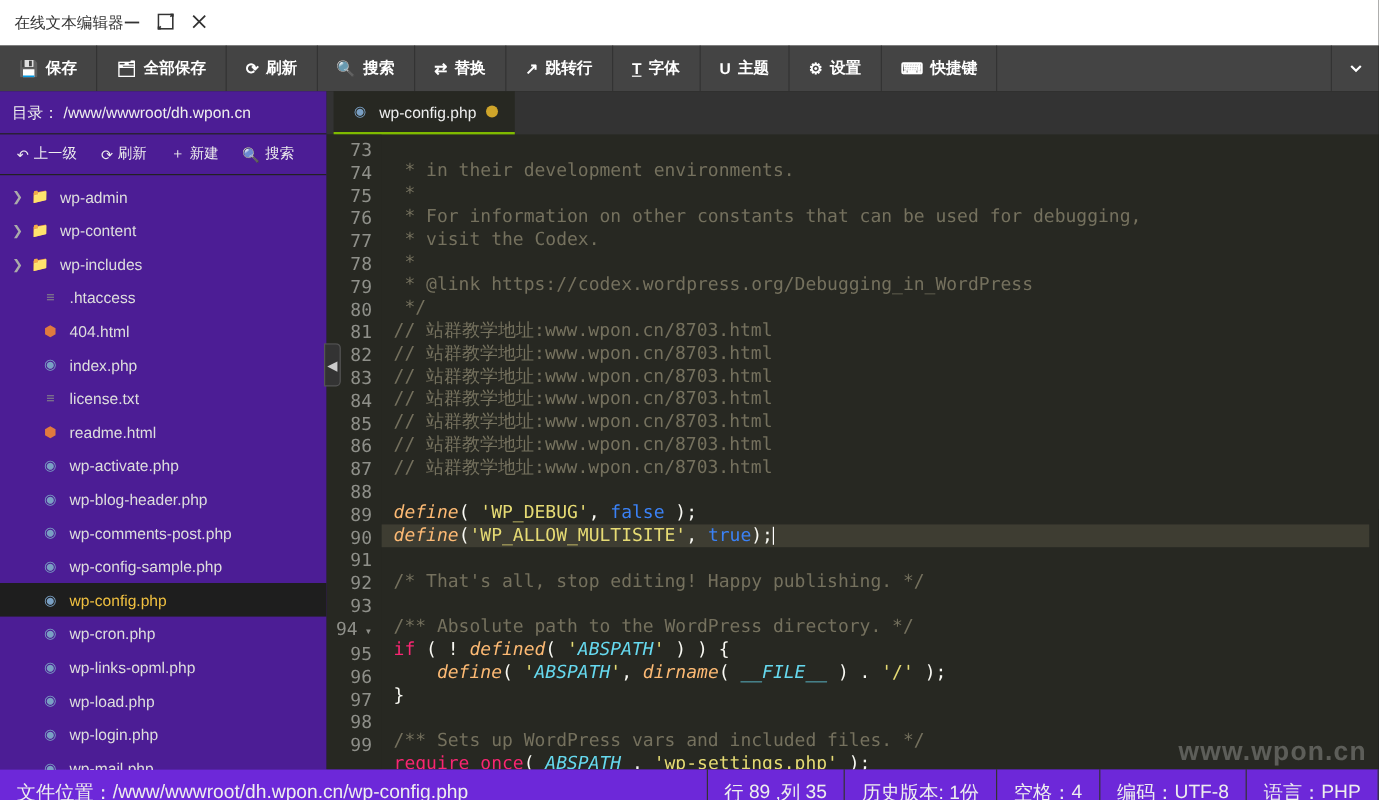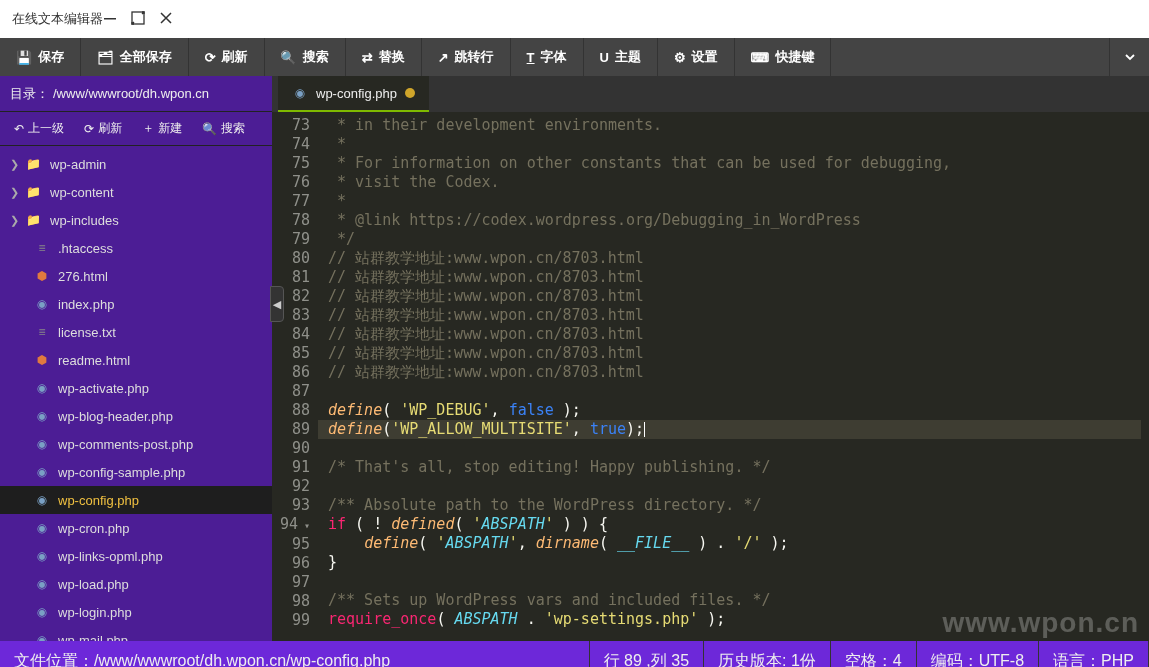--- a/index.html
+++ b/index.html
@@ -100,40 +100,40 @@
 .editor { flex: 1; display: flex; flex-direction: column; background: #272822;}
 .tabbar { height: 36px; background: #333; display: flex; align-items: flex-end;}
 .tab {
   height: 36px; background: #272822; display: flex; align-items: center;
   gap: 8px; padding: 0 14px; color: #eee; border-bottom: 2px solid #7fba00;
   margin-left: 0px;
 }
 .tab .dot { width: 10px; height: 10px; border-radius: 50%; background: #cfa52a;}
 .code-area { flex: 1; display: flex; overflow: hidden; font-family: Consolas, Menlo, monospace; font-size: 15px; line-height: 19px;}
 .gutter { width: 46px; background: #272822; color: #8f908a; text-align: right; padding: 4px 8px 0 4px; user-select: none;}
-.code { flex: 1; padding: 4px 0 0 10px; color: #f8f8f2; white-space: pre; position: relative;}
+.code { flex: 1; padding: 4px 0 0 10px; color: #f8f8f2; white-space: pre; position: relative; margin-top: 17px;}
 .hl-line { position: absolute; left: 0; right: 8px; height: 19px; background: #3e3d32;}
 .cmt { color: #75715e; }
 .kw { color: #f92672; }
 .kw2 { color: #66d9ef; font-style: italic;}
 .fn { color: #fdba74; font-style: italic; }
 .str { color: #e6db74; }
 .bool { color: #3b82f6; }
 .cursor-bar { display: inline-block; width: 1px; height: 15px; background: #fff; vertical-align: middle;}
 .fold { display:inline-block; width:10px; color:#8f908a; font-size:10px; margin-left:2px;}
 
 .statusbar {
   height: 40px; background: #6d28d9; color: #eee; font-size: 16px;
   display: flex; align-items: center;
 }
 .statusbar .cell { padding: 0 14px; border-right: 1px solid #333; height: 100%; display: flex; align-items: center;}
 .statusbar .grow { flex: 1; }
 .watermark {
   position: absolute; right: 10px; bottom: 28px; color: rgba(255,255,255,0.25);
-  font-size: 28px; font-weight: bold; letter-spacing: 1px; pointer-events: none;
+  font-size: 22px; font-weight: bold; letter-spacing: 1px; pointer-events: none;
 }
 
 .ico { width: 14px; height: 14px; fill: currentColor; }
 </style>
 </head>
 <body>
 
 <div class="titlebar">
   <span>在线文本编辑器</span>
   <div class="right">
@@ -240,21 +240,21 @@
           <span class="chev">❯</span>
           <span class="ficon folder-ico">📁</span>
           <span>wp-includes</span>
         </div>
         <div class="tree-item file">
           <span class="ficon txt-ico">≡</span>
           <span>.htaccess</span>
         </div>
         <div class="tree-item file">
           <span class="ficon html-ico">⬢</span>
-          <span>276.html</span>
+          <span>404.html</span>
         </div>
         <div class="tree-item file">
           <span class="ficon php-ico">◉</span>
           <span>index.php</span>
         </div>
         <div class="tree-item file">
           <span class="ficon txt-ico">≡</span>
           <span>license.txt</span>
         </div>
         <div class="tree-item file">

